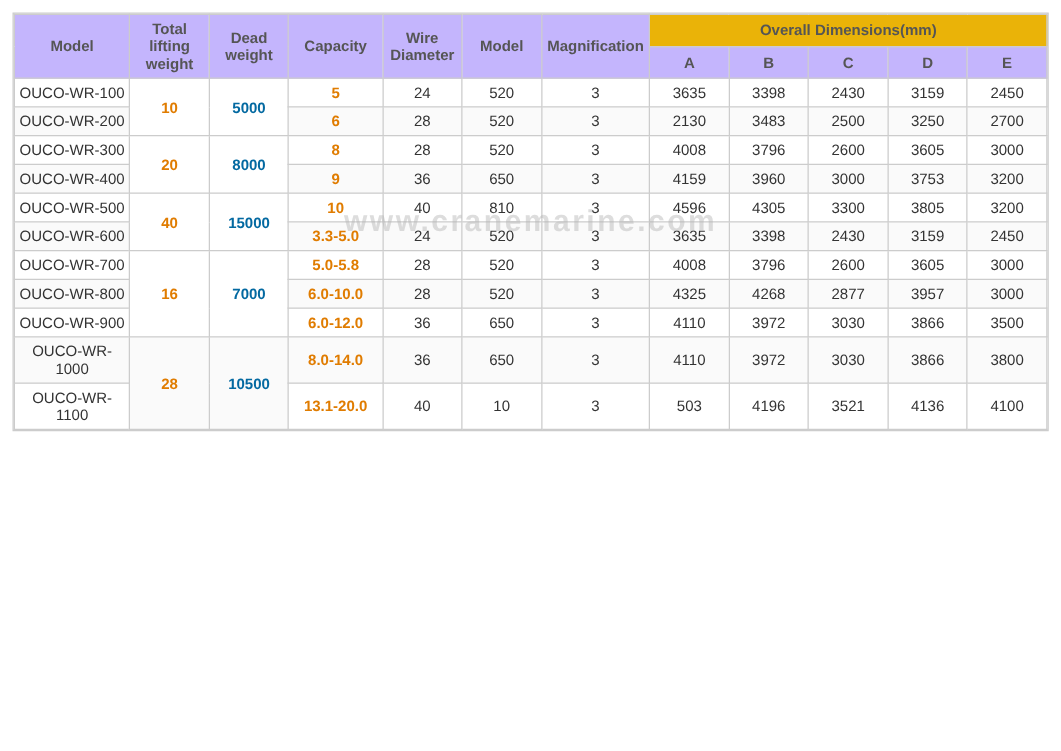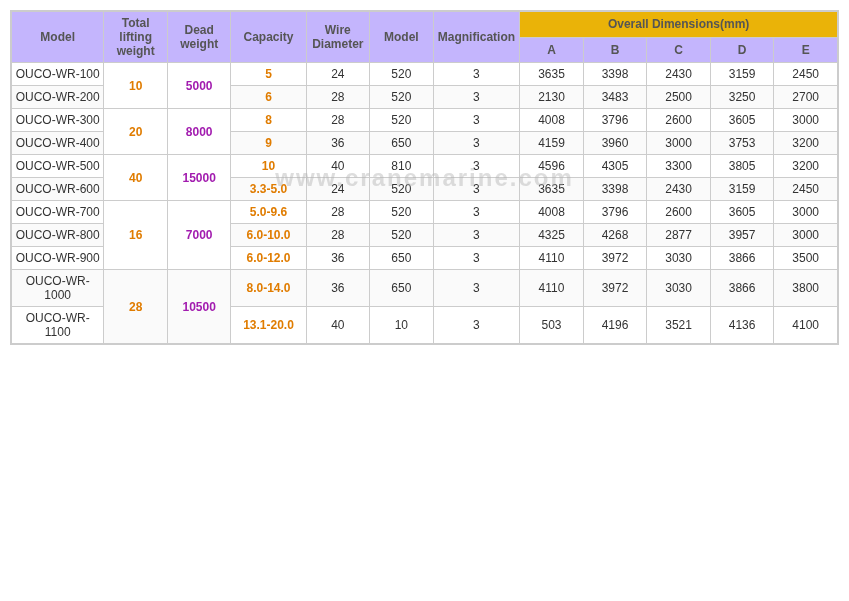--- a/index.html
+++ b/index.html
@@ -36,21 +36,21 @@
       font-size: 12px;
     }
     .header-overall {
       background-color: #eab308;
     }
     td.capacity-col {
       color: #e07c00;
       font-weight: bold;
     }
     td.dead-weight-col {
-      color: #a21caf;
+      color: #0369a1;
       font-weight: bold;
     }
     td.total-lifting-col {
       color: #e07c00;
       font-weight: bold;
     }
     tbody tr:nth-child(even) {
       background-color: #fafafa;
     }
     .watermark {
@@ -193,21 +193,21 @@
           <td>3635</td>
           <td>3398</td>
           <td>2430</td>
           <td>3159</td>
           <td>2450</td>
         </tr>
         <tr>
           <td>OUCO-WR-700</td>
           <td class="total-lifting-col" rowspan="3">16</td>
           <td class="dead-weight-col" rowspan="3">7000</td>
-          <td class="capacity-col">5.0-9.6</td>
+          <td class="capacity-col">5.0-5.8</td>
           <td>28</td>
           <td>520</td>
           <td>3</td>
           <td>4008</td>
           <td>3796</td>
           <td>2600</td>
           <td>3605</td>
           <td>3000</td>
         </tr>
         <tr>

